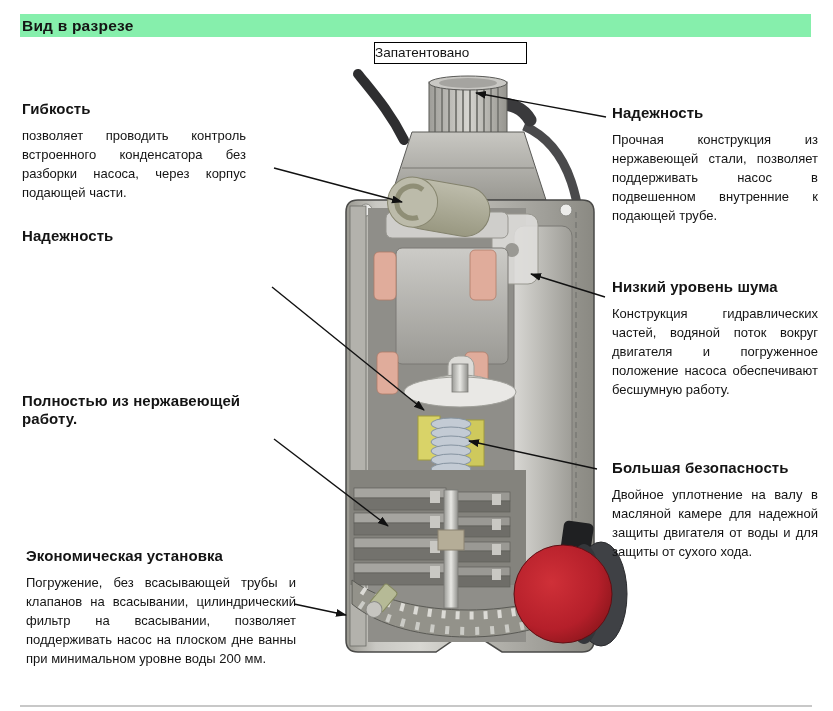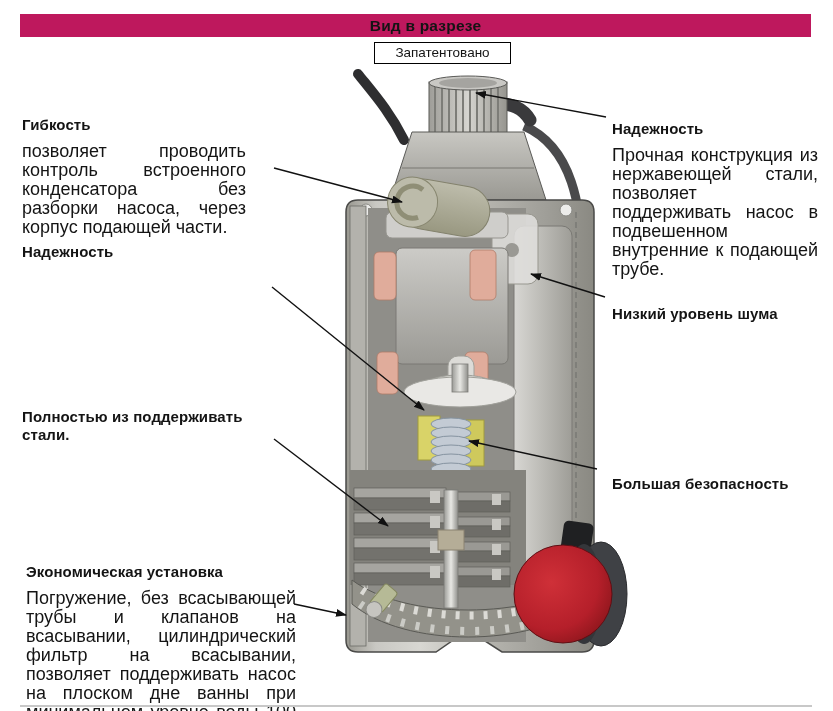--- a/index.html
+++ b/index.html
@@ -4,32 +4,32 @@
 <style>
   html,body{margin:0;padding:0;}
   body{
     width:833px;height:711px;position:relative;overflow:hidden;
     background:#ffffff;color:#141414;
     font-family:"Liberation Sans", sans-serif;
     -webkit-font-smoothing:antialiased;
   }
   .header-bar{
     position:absolute;left:20px;top:14px;width:791px;height:23px;
-    background:#be185d;box-sizing:border-box;padding-left:20px;
-    font-weight:bold;font-size:15.5px;line-height:23px;letter-spacing:.2px;text-align:center;
+    background:#86efac;box-sizing:border-box;padding-left:2px;
+    font-weight:bold;font-size:15.5px;line-height:23px;letter-spacing:.2px;
   }
   .patent-box{
-    position:absolute;left:374px;top:42px;width:137px;height:22px;
+    position:absolute;left:374px;top:42px;width:153px;height:22px;
     border:1.5px solid #000;background:#fff;box-sizing:border-box;
-    text-align:center;font-size:13.5px;line-height:19px;
+    font-size:13.5px;line-height:19px;
   }
   .art{position:absolute;left:0;top:0;}
   .co{position:absolute;}
-  .co-title{font-weight:bold;font-size:15px;line-height:18px;margin:16px 0 3px 0;letter-spacing:.1px;}
-  .co-body{font-size:18px;line-height:19px;text-align:justify;margin-top:8px;}
+  .co-title{font-weight:bold;font-size:15px;line-height:18px;margin:0 0 3px 0;letter-spacing:.1px;}
+  .co-body{font-size:13px;line-height:19px;text-align:justify;margin-top:8px;}
   .bottom-rule{position:absolute;left:20px;top:705px;width:792px;height:2px;background:#c8c8c8;}
 </style>
 </head>
 <body>
 
 <div class="header-bar">
   <span>Вид в разрезе</span>
 </div>
 
 <div class="patent-box">
@@ -240,31 +240,33 @@
 </svg>
 
 <div class="co" style="left:22px;top:100px;width:224px">
   <div class="co-title">Гибкость</div>
   <div class="co-body">позволяет проводить контроль встроенного конденсатора без разборки насоса, через корпус подающей части.</div>
 </div>
 <div class="co" style="left:22px;top:227px;width:224px">
   <div class="co-title">Надежность</div>
 </div>
 <div class="co" style="left:22px;top:392px;width:248px">
-  <div class="co-title">Полностью из поддерживать стали.</div>
+  <div class="co-title">Полностью из нержавеющей работу.</div>
 </div>
 <div class="co" style="left:26px;top:547px;width:270px">
   <div class="co-title">Экономическая установка</div>
-  <div class="co-body">Погружение, без всасывающей трубы и клапанов на всасывании, цилиндрический фильтр на всасывании, позволяет поддерживать насос на плоском дне ванны при минимальном уровне воды 100 мм.</div>
+  <div class="co-body">Погружение, без всасывающей трубы и клапанов на всасывании, цилиндрический фильтр на всасывании, позволяет поддерживать насос на плоском дне ванны при минимальном уровне воды 200 мм.</div>
 </div>
 
 <div class="co" style="left:612px;top:104px;width:206px">
   <div class="co-title">Надежность</div>
   <div class="co-body">Прочная конструкция из нержавеющей стали, позволяет поддерживать насос в подвешенном внутренние к подающей трубе.</div>
 </div>
-<div class="co" style="left:612px;top:289px;width:206px">
+<div class="co" style="left:612px;top:278px;width:206px">
   <div class="co-title">Низкий уровень шума</div>
+  <div class="co-body">Конструкция гидравлических частей, водяной поток вокруг двигателя и погруженное положение насоса обеспечивают бесшумную работу.</div>
 </div>
 <div class="co" style="left:612px;top:459px;width:206px">
   <div class="co-title">Большая безопасность</div>
+  <div class="co-body">Двойное уплотнение на валу в масляной камере для надежной защиты двигателя от воды и для защиты от сухого хода.</div>
 </div>
 
 <div class="bottom-rule"></div>
 
 </body></html>

